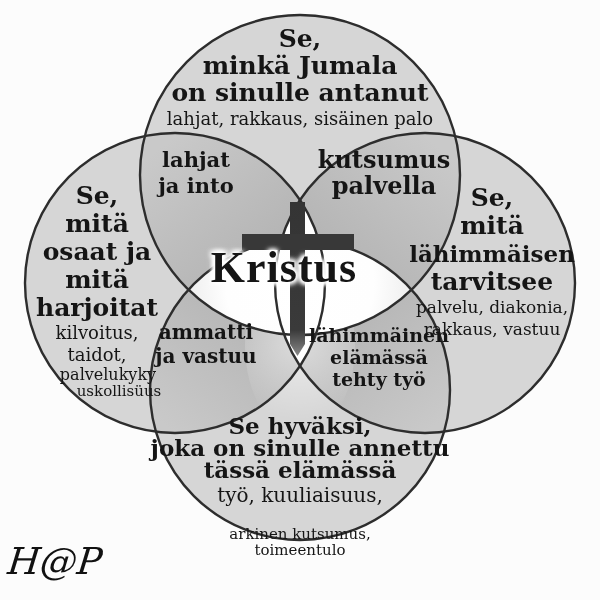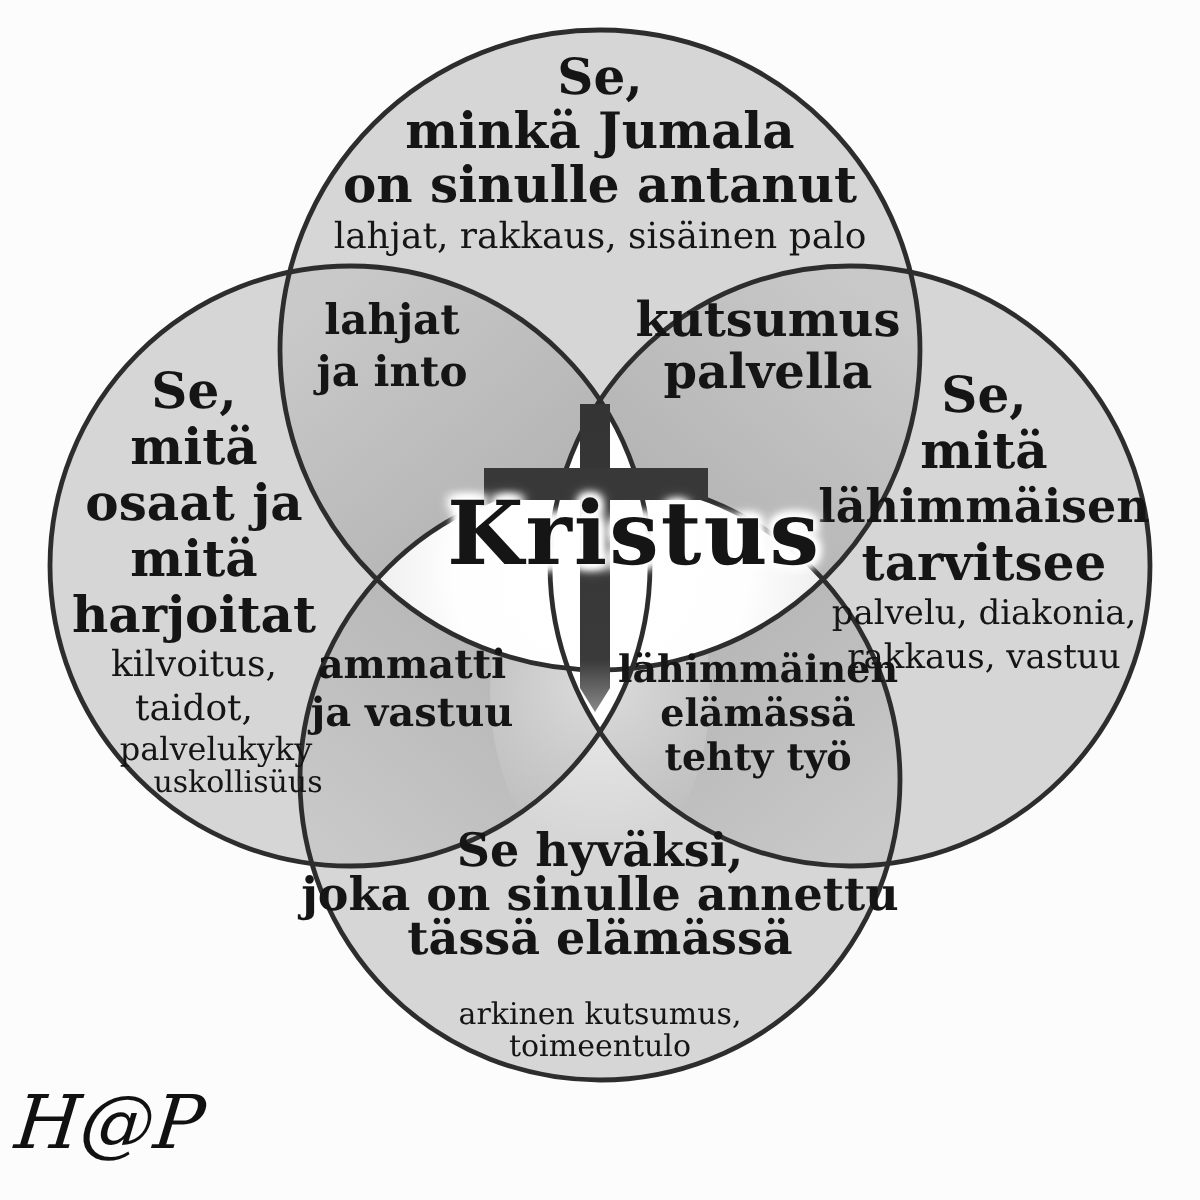--- a/index.html
+++ b/index.html
@@ -25,23 +25,23 @@
   .bottom-title .bk1{font-size:20px;line-height:25px;font-weight:normal;margin-top:2px;}
   .bottom-title .bk2{font-size:15px;line-height:16px;font-weight:normal;margin-top:18px;}
   .bottom-title .bk3{font-size:15px;line-height:16px;font-weight:normal;}
   
   .ol{font-weight:bold;}
   .ol-tl{left:196px;top:147px;font-size:21px;line-height:26px;}
   .ol-tr{left:384px;top:147px;font-size:24px;line-height:26px;}
   .ol-bl{left:206px;top:320px;font-size:20px;line-height:24px;}
   .ol-br{left:379px;top:324px;font-size:19px;line-height:22px;}
   
-  .center-label{left:317px;top:242px;font-size:44px;font-weight:bold;letter-spacing:1px;z-index:3;
+  .center-label{left:284px;top:242px;font-size:44px;font-weight:bold;letter-spacing:1px;z-index:3;
     text-shadow:0 0 3px #fff,0 0 6px #fff,0 0 9px #fff,2px 2px 4px #fff,-2px -2px 4px #fff,
-                2px -2px 4px #fff,-2px 2px 4px #fff;}
+                2px -2px 4px #fff,-2px 2px 4px #fff;font-family:Liberation Serif, serif;}
   
   .signature{position:absolute;left:8px;top:540px;font-size:37px;font-style:italic;
     font-family:"DejaVu Serif","Liberation Serif",serif;color:#111;z-index:2;transform:skewX(-6deg);}
 </style>
 </head>
 <body>
 
 <div class="stage">
 
   <svg width="600" height="600" viewBox="0 0 600 600">
@@ -161,20 +161,21 @@
     <span class="l narrow">lähimmäisen</span>
     <span class="l">tarvitsee</span>
     <span class="l rk">palvelu, diakonia,</span>
     <span class="l rk">rakkaus, vastuu</span>
   </div>
 
   <div class="txt bottom-title">
     <span class="l">Se hyväksi,</span>
     <span class="l">joka on sinulle annettu</span>
     <span class="l">tässä elämässä</span>
+    <span class="l bk1">työ, kuuliaisuus,</span>
     <span class="l bk2">arkinen kutsumus,</span>
     <span class="l bk3">toimeentulo</span>
   </div>
 
   <div class="txt ol ol-tl">
     <span class="l">lahjat</span>
     <span class="l">ja into</span>
   </div>
   <div class="txt ol ol-tr">
     <span class="l">kutsumus</span>

